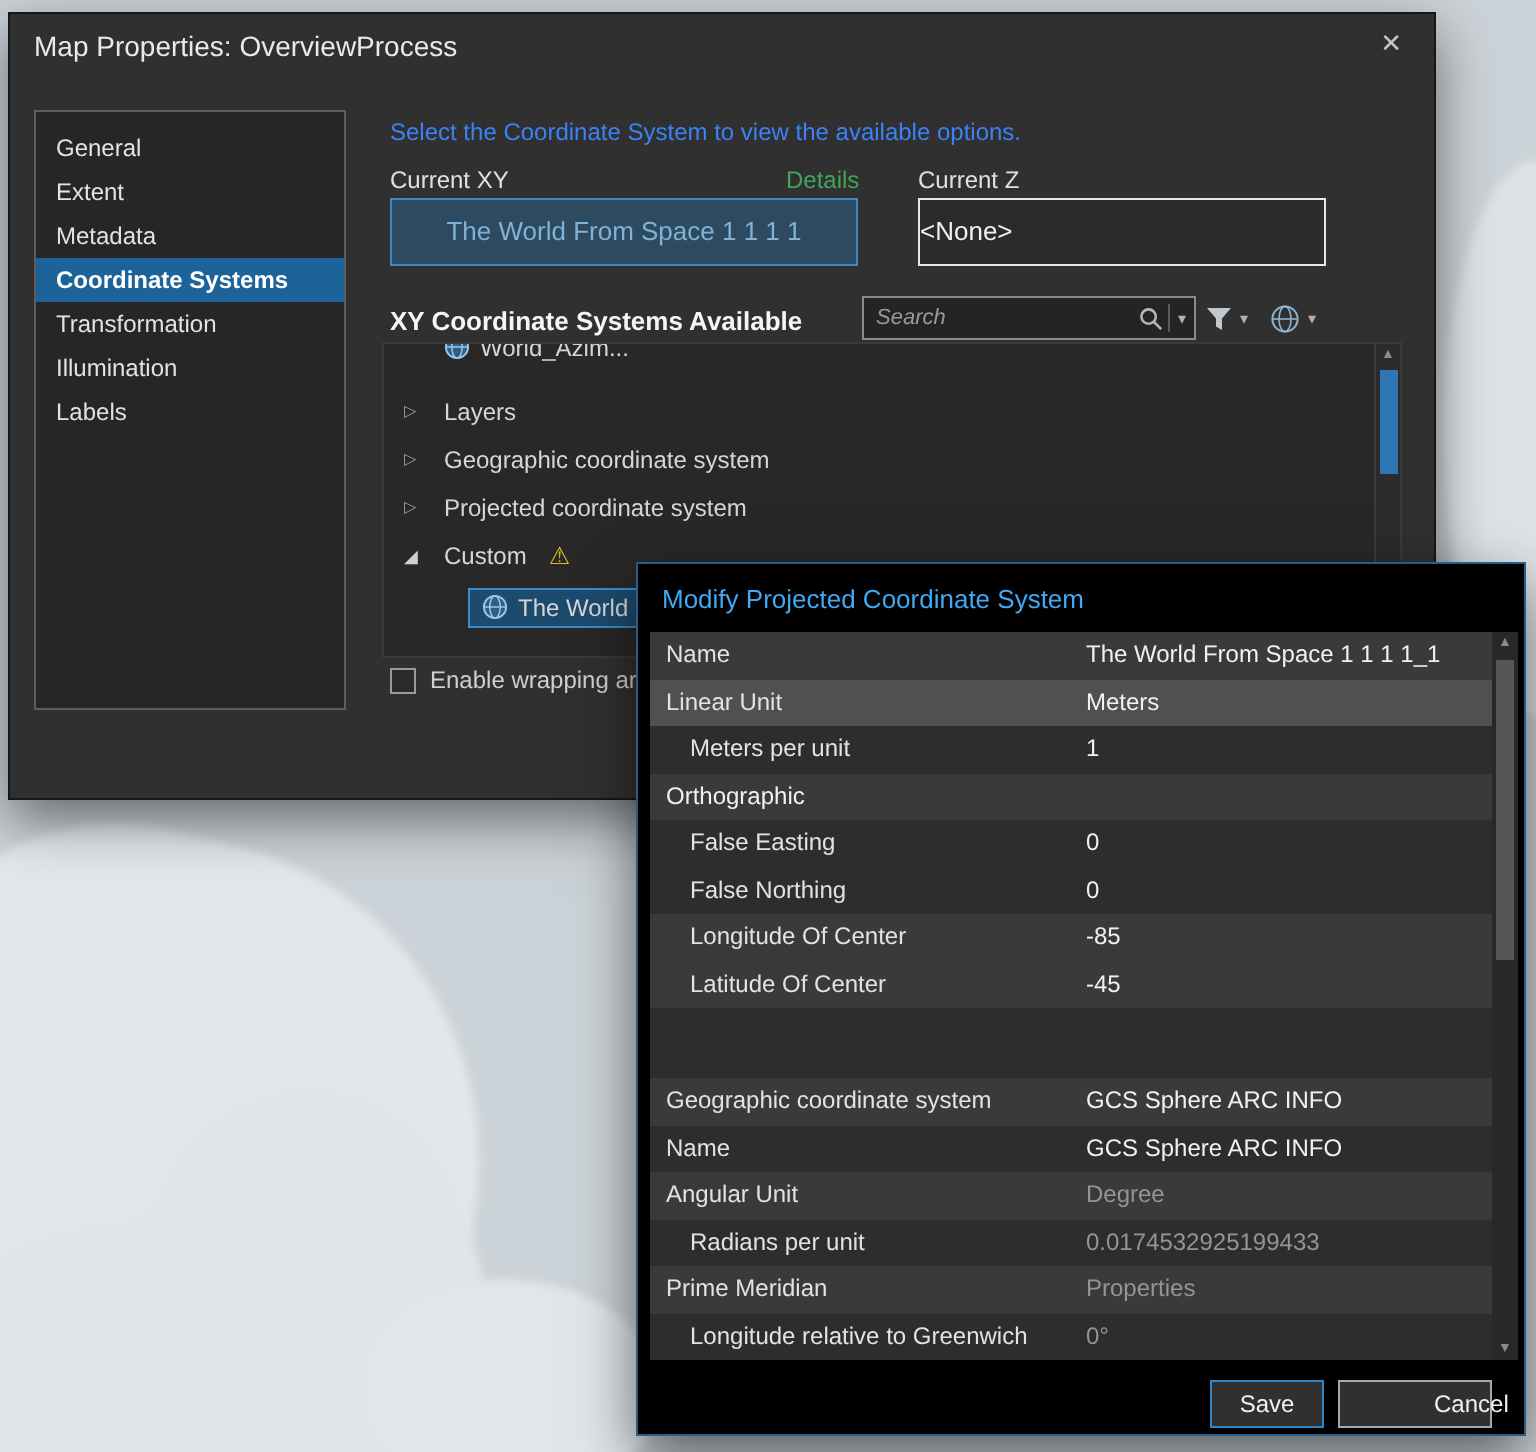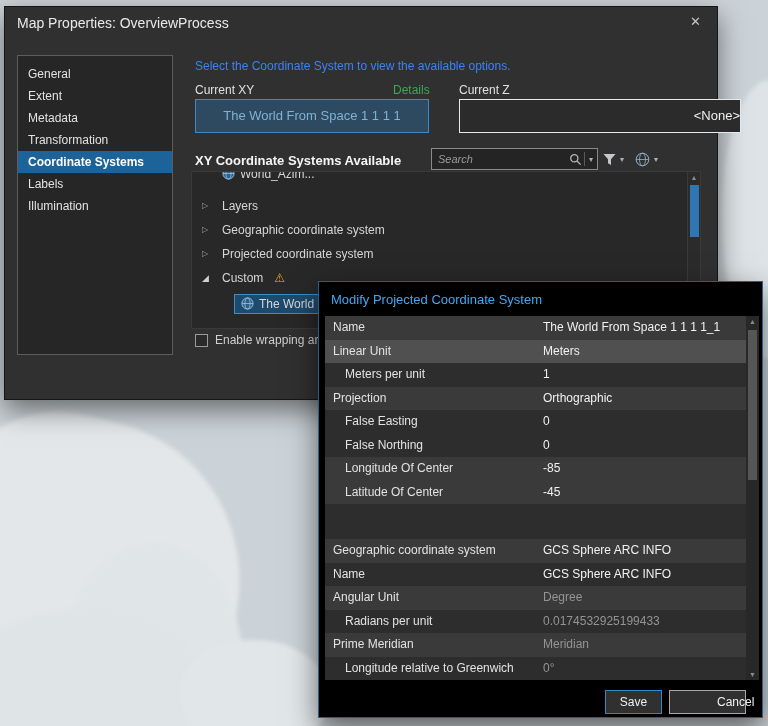--- a/index.html
+++ b/index.html
@@ -25,22 +25,22 @@
   .side-item { height:22px; line-height:22px; padding-left:10px; font-size:12px; color:#e2e2e2; white-space:nowrap; }
   .side-item.sel { background:#1b6398; color:#ffffff; font-weight:bold; }
 
   .instruction { position:absolute; left:190px; top:52px; font-size:12px; color:#3b82f6; }
   .cur-lbl { position:absolute; top:76px; font-size:12px; color:#e0e0e0; }
   .lbl-xy { left:190px; } .lbl-z { left:454px; }
   .details { position:absolute; left:388px; top:76px; font-size:12px; color:#3fa65a; }
 
   .xy-box { position:absolute; left:190px; top:92px; width:234px; height:34px; background:#2d4a61;
             border:1px solid #3c89c9; color:#7fb2d6; font-size:13px; text-align:center; line-height:32px; white-space:nowrap; overflow:hidden; }
-  .z-box  { position:absolute; left:454px; top:92px; width:282px; height:34px; background:#2b2b2b;
-            border:1px solid #e8e8e8; color:#f0f0f0; font-size:13px; text-align:right; line-height:32px; }
+  .z-box  { position:absolute; left:454px; top:92px; width:204px; height:34px; background:#2b2b2b;
+            border:1px solid #e8e8e8; color:#f0f0f0; font-size:13px; text-align:left; line-height:32px; }
 
   .avail-heading { position:absolute; left:190px; top:146px; font-size:13px; font-weight:bold; color:#f5f5f5; }
 
   .search-box { position:absolute; left:426px; top:141px; width:167px; height:22px; background:#242424;
                 border:1px solid #8a8a8a; display:flex; align-items:center; }
   .search-input { flex:1; min-width:0; background:transparent; border:none; outline:none; color:#cfcfcf;
                   font-size:11px; padding-left:6px; font-family:inherit;font-style:italic; }
   .search-input::placeholder { color:#9a9a9a; font-style:italic; }
   .vdiv { width:1px; height:14px; background:#5a5a5a; margin:0 2px; }
   .caret { color:#b0b0b0; font-size:8px; margin:0 4px 0 2px; }
@@ -100,24 +100,24 @@
 <div class="blob b5"></div>
 
 <div class="dlg-main">
   <div class="dlg-title">Map Properties: OverviewProcess</div>
   <div class="close-btn">✕</div>
 
   <div class="sidebar">
       <div class="side-item">General</div>
       <div class="side-item">Extent</div>
       <div class="side-item">Metadata</div>
+      <div class="side-item sel">Coordinate Systems</div>
       <div class="side-item">Transformation</div>
-      <div class="side-item sel">Coordinate Systems</div>
+      <div class="side-item">Illumination</div>
       <div class="side-item">Labels</div>
-      <div class="side-item">Illumination</div>
     </div>
 
   <div class="instruction">Select the Coordinate System to view the available options.</div>
 
   <div class="cur-lbl lbl-xy">Current XY</div>
   <div class="details">Details</div>
   <div class="cur-lbl lbl-z">Current Z</div>
 
   <div class="xy-box">The World From Space 1 1 1 1</div>
   <div class="z-box">&lt;None&gt;</div>
@@ -227,21 +227,20 @@
       </div>
       <div class="prow tone-sel">
         <div class="plabel">Linear Unit</div>
         <div class="pvalue">Meters</div>
       </div>
       <div class="prow tone-b">
         <div class="plabel ind">Meters per unit</div>
         <div class="pvalue">1</div>
       </div>
       <div class="prow tone-a">
-        <div class="plabel">Projection</div>
         <div class="pvalue">Orthographic</div>
       </div>
       <div class="prow tone-b">
         <div class="plabel ind">False Easting</div>
         <div class="pvalue">0</div>
       </div>
       <div class="prow tone-b">
         <div class="plabel ind">False Northing</div>
         <div class="pvalue">0</div>
       </div>
@@ -265,21 +264,21 @@
       <div class="prow tone-a">
         <div class="plabel">Angular Unit</div>
         <div class="pvalue gray">Degree</div>
       </div>
       <div class="prow tone-b">
         <div class="plabel ind">Radians per unit</div>
         <div class="pvalue gray">0.0174532925199433</div>
       </div>
       <div class="prow tone-a">
         <div class="plabel">Prime Meridian</div>
-        <div class="pvalue gray">Meridian</div>
+        <div class="pvalue gray">Properties</div>
       </div>
       <div class="prow tone-b">
         <div class="plabel ind">Longitude relative to Greenwich</div>
         <div class="pvalue gray">0°</div>
       </div>
     </div>
 
   <div class="mod-scroll">
     <div class="arrow arrow-up">▲</div>
     <div class="mod-thumb"></div>

